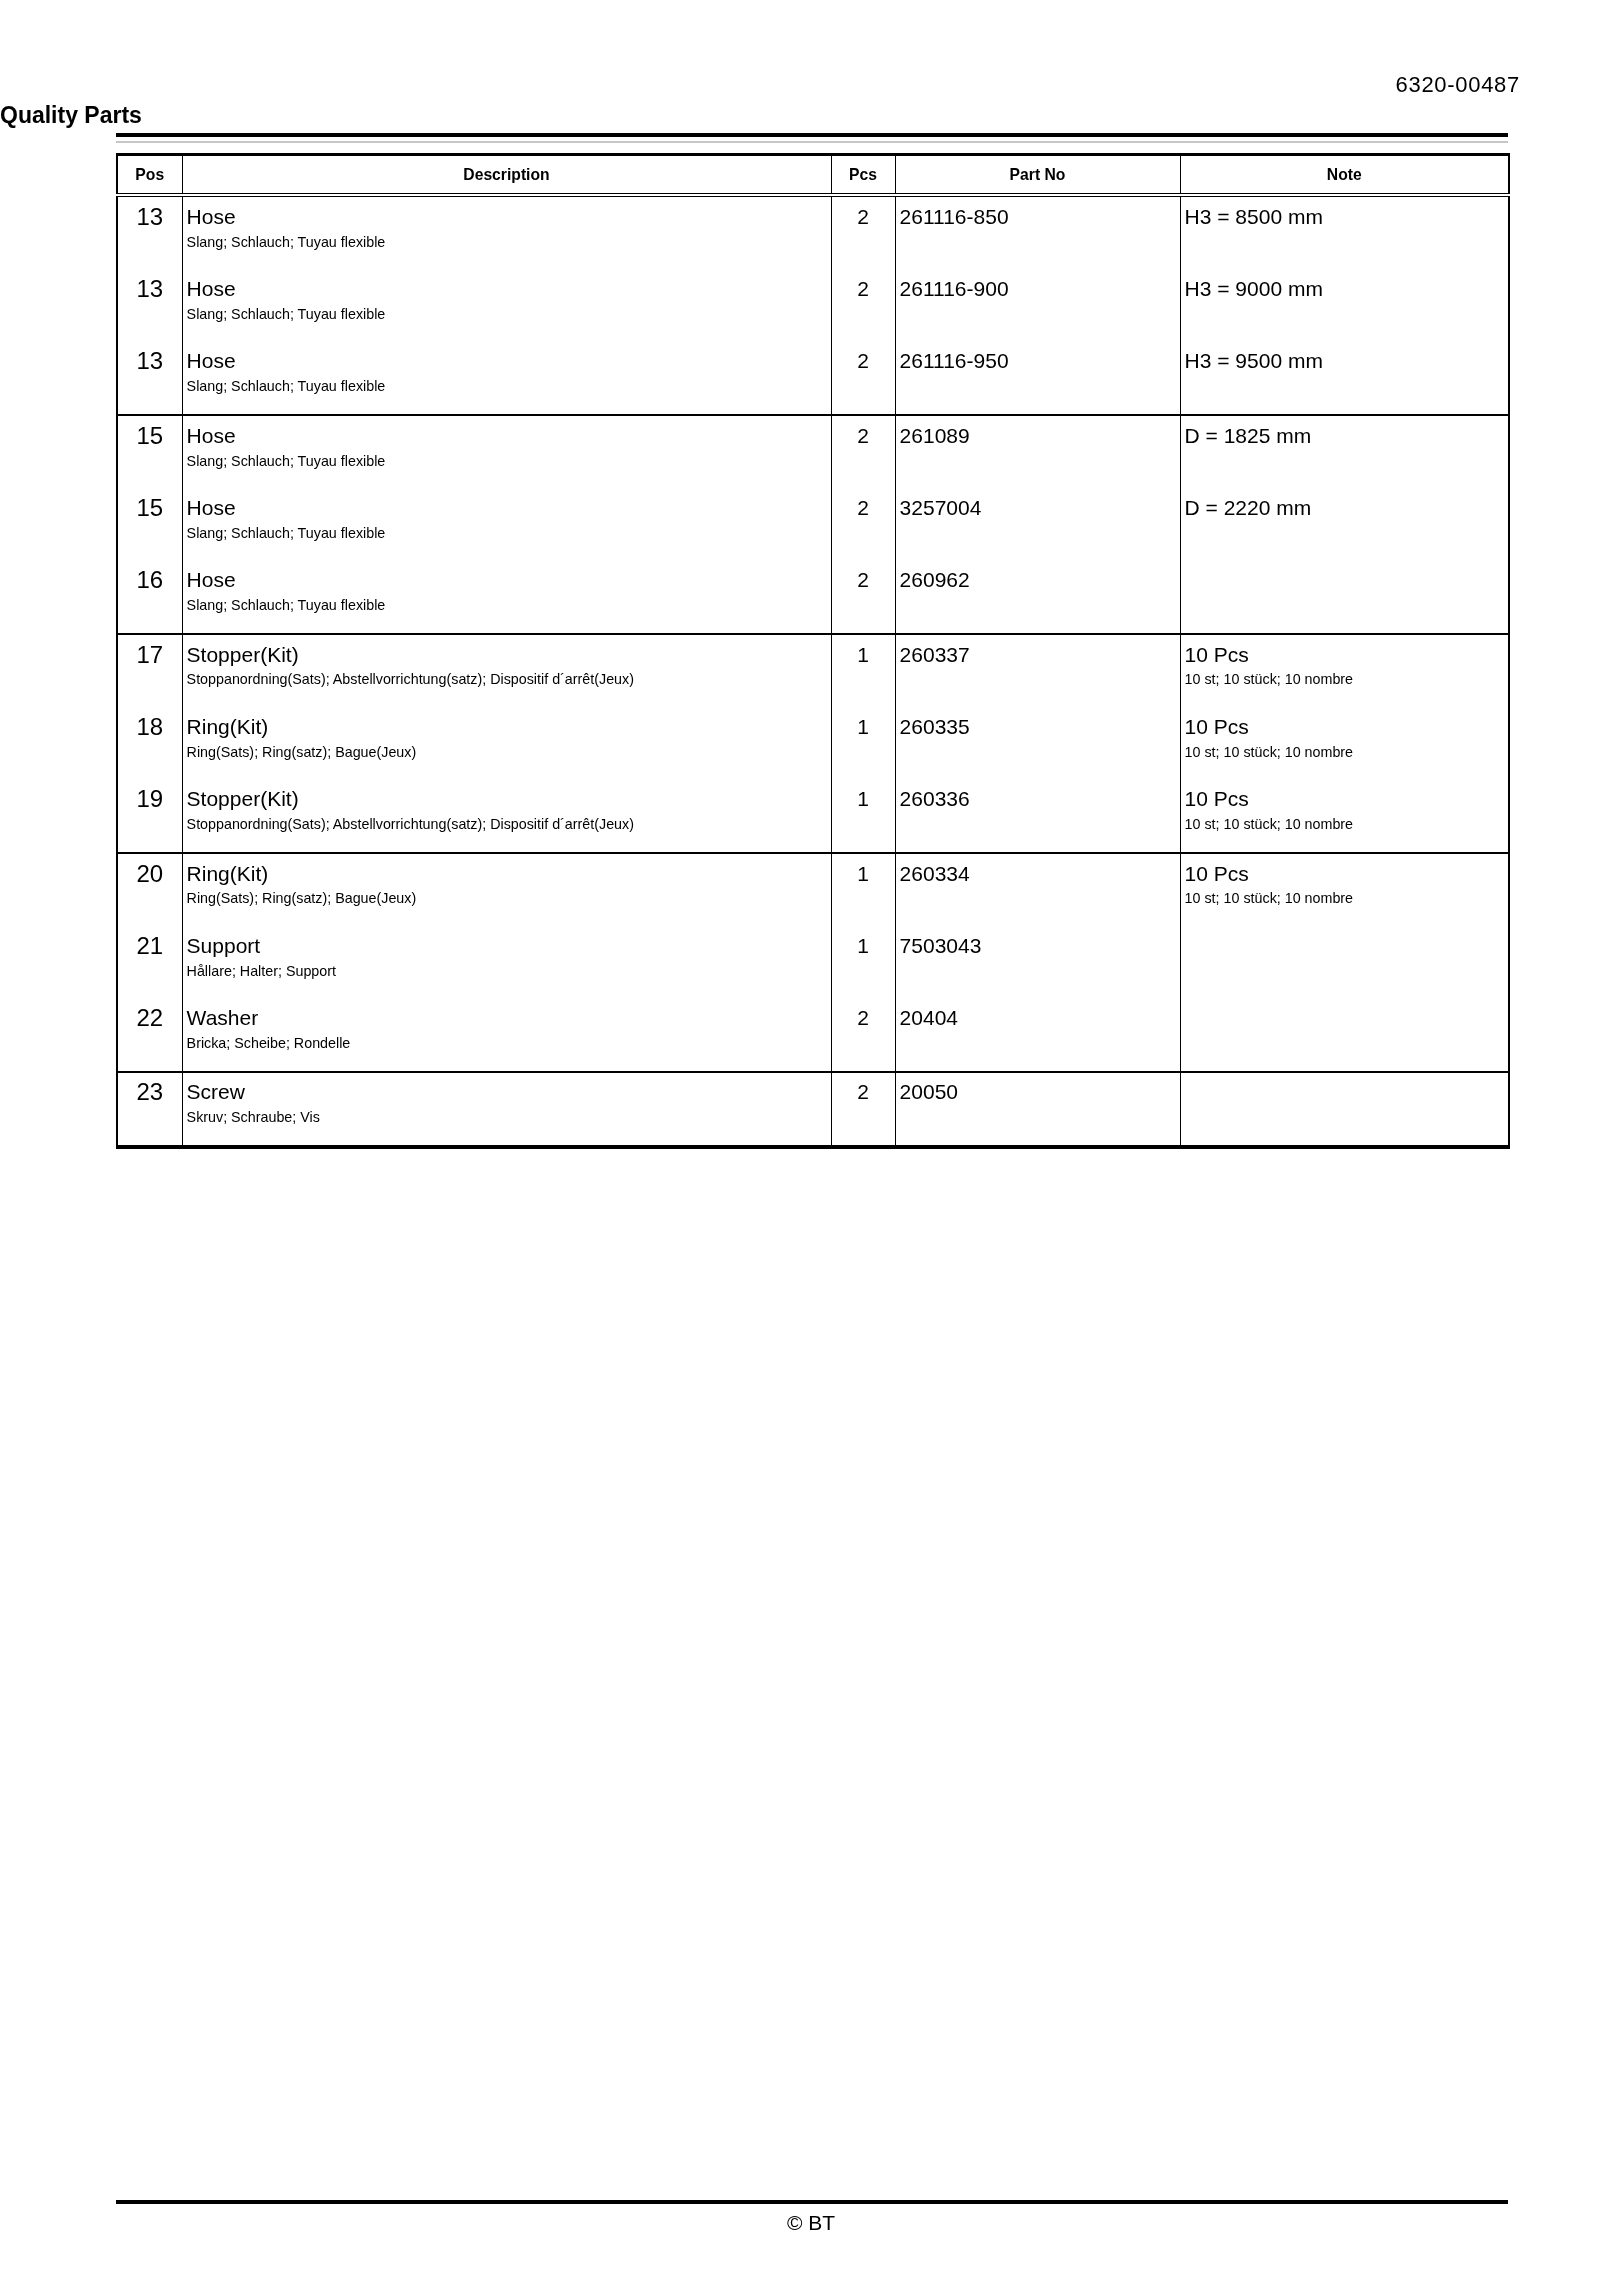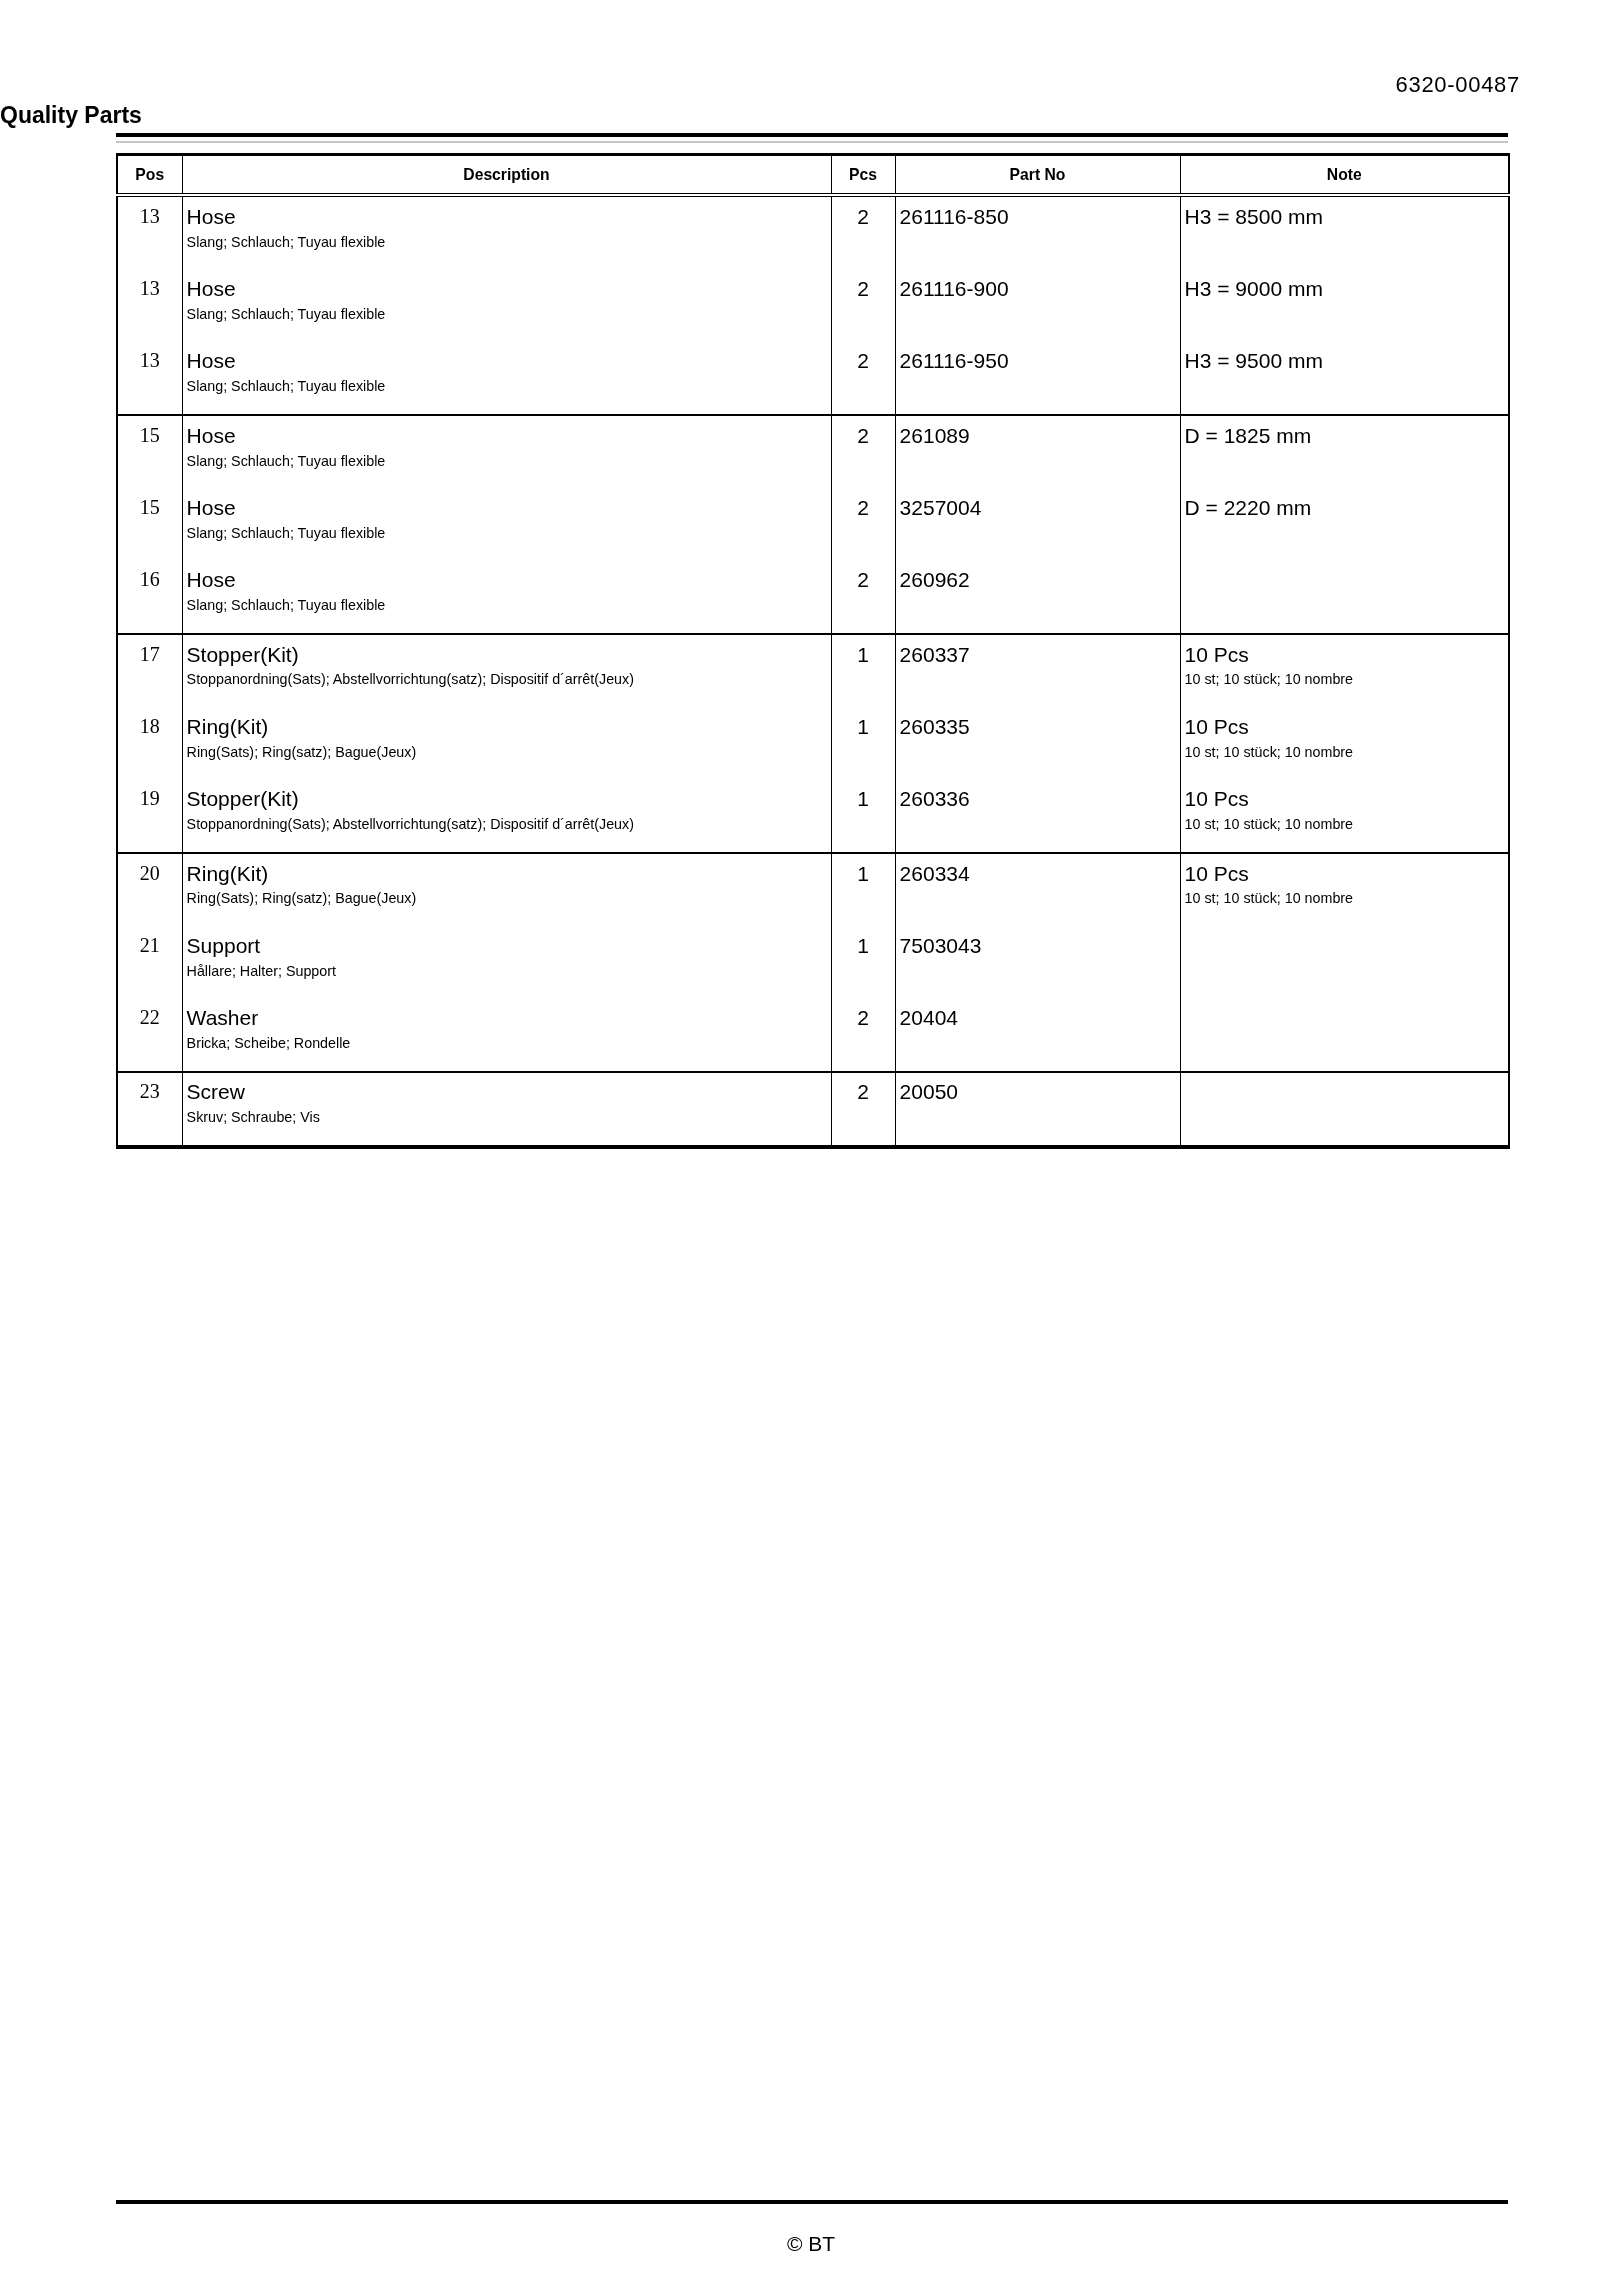--- a/index.html
+++ b/index.html
@@ -90,21 +90,21 @@
     line-height: 25px;
     white-space: nowrap;
   }
   .sub {
     font-size: 14.3px;
     line-height: 17px;
     margin-top: 4.8px;
     white-space: nowrap;
   }
   td.c-pos  { text-align: center; }
-  td.c-pos .main { font-size: 20px; font-family: Liberation Serif, serif; }
+  td.c-pos .main { font-size: 24px; }
   td.c-desc { padding-left: 15px; margin-top: 16px; }
   td.c-pcs  { text-align: center; }
   td.c-part { padding-left: 16.4px; }
   td.c-note { padding-left: 16.4px; }
 
   
   .footer-rule {
     position: absolute;
     top: 2200px;
     left: 116px;
@@ -112,21 +112,20 @@
     height: 4.1px;
     background: #000;
   }
   .footer-text {
     position: absolute;
     top: 2211px;
     left: 0;
     width: 100%;
     text-align: center;
     font-size: 21px;
-    margin-top: 21px;
   }
 </style>
 </head>
 <body>
 
 <div class="page">
 
   <div class="doc-number">6320-00487</div>
 
   <h1 class="page-title">Quality Parts</h1>

